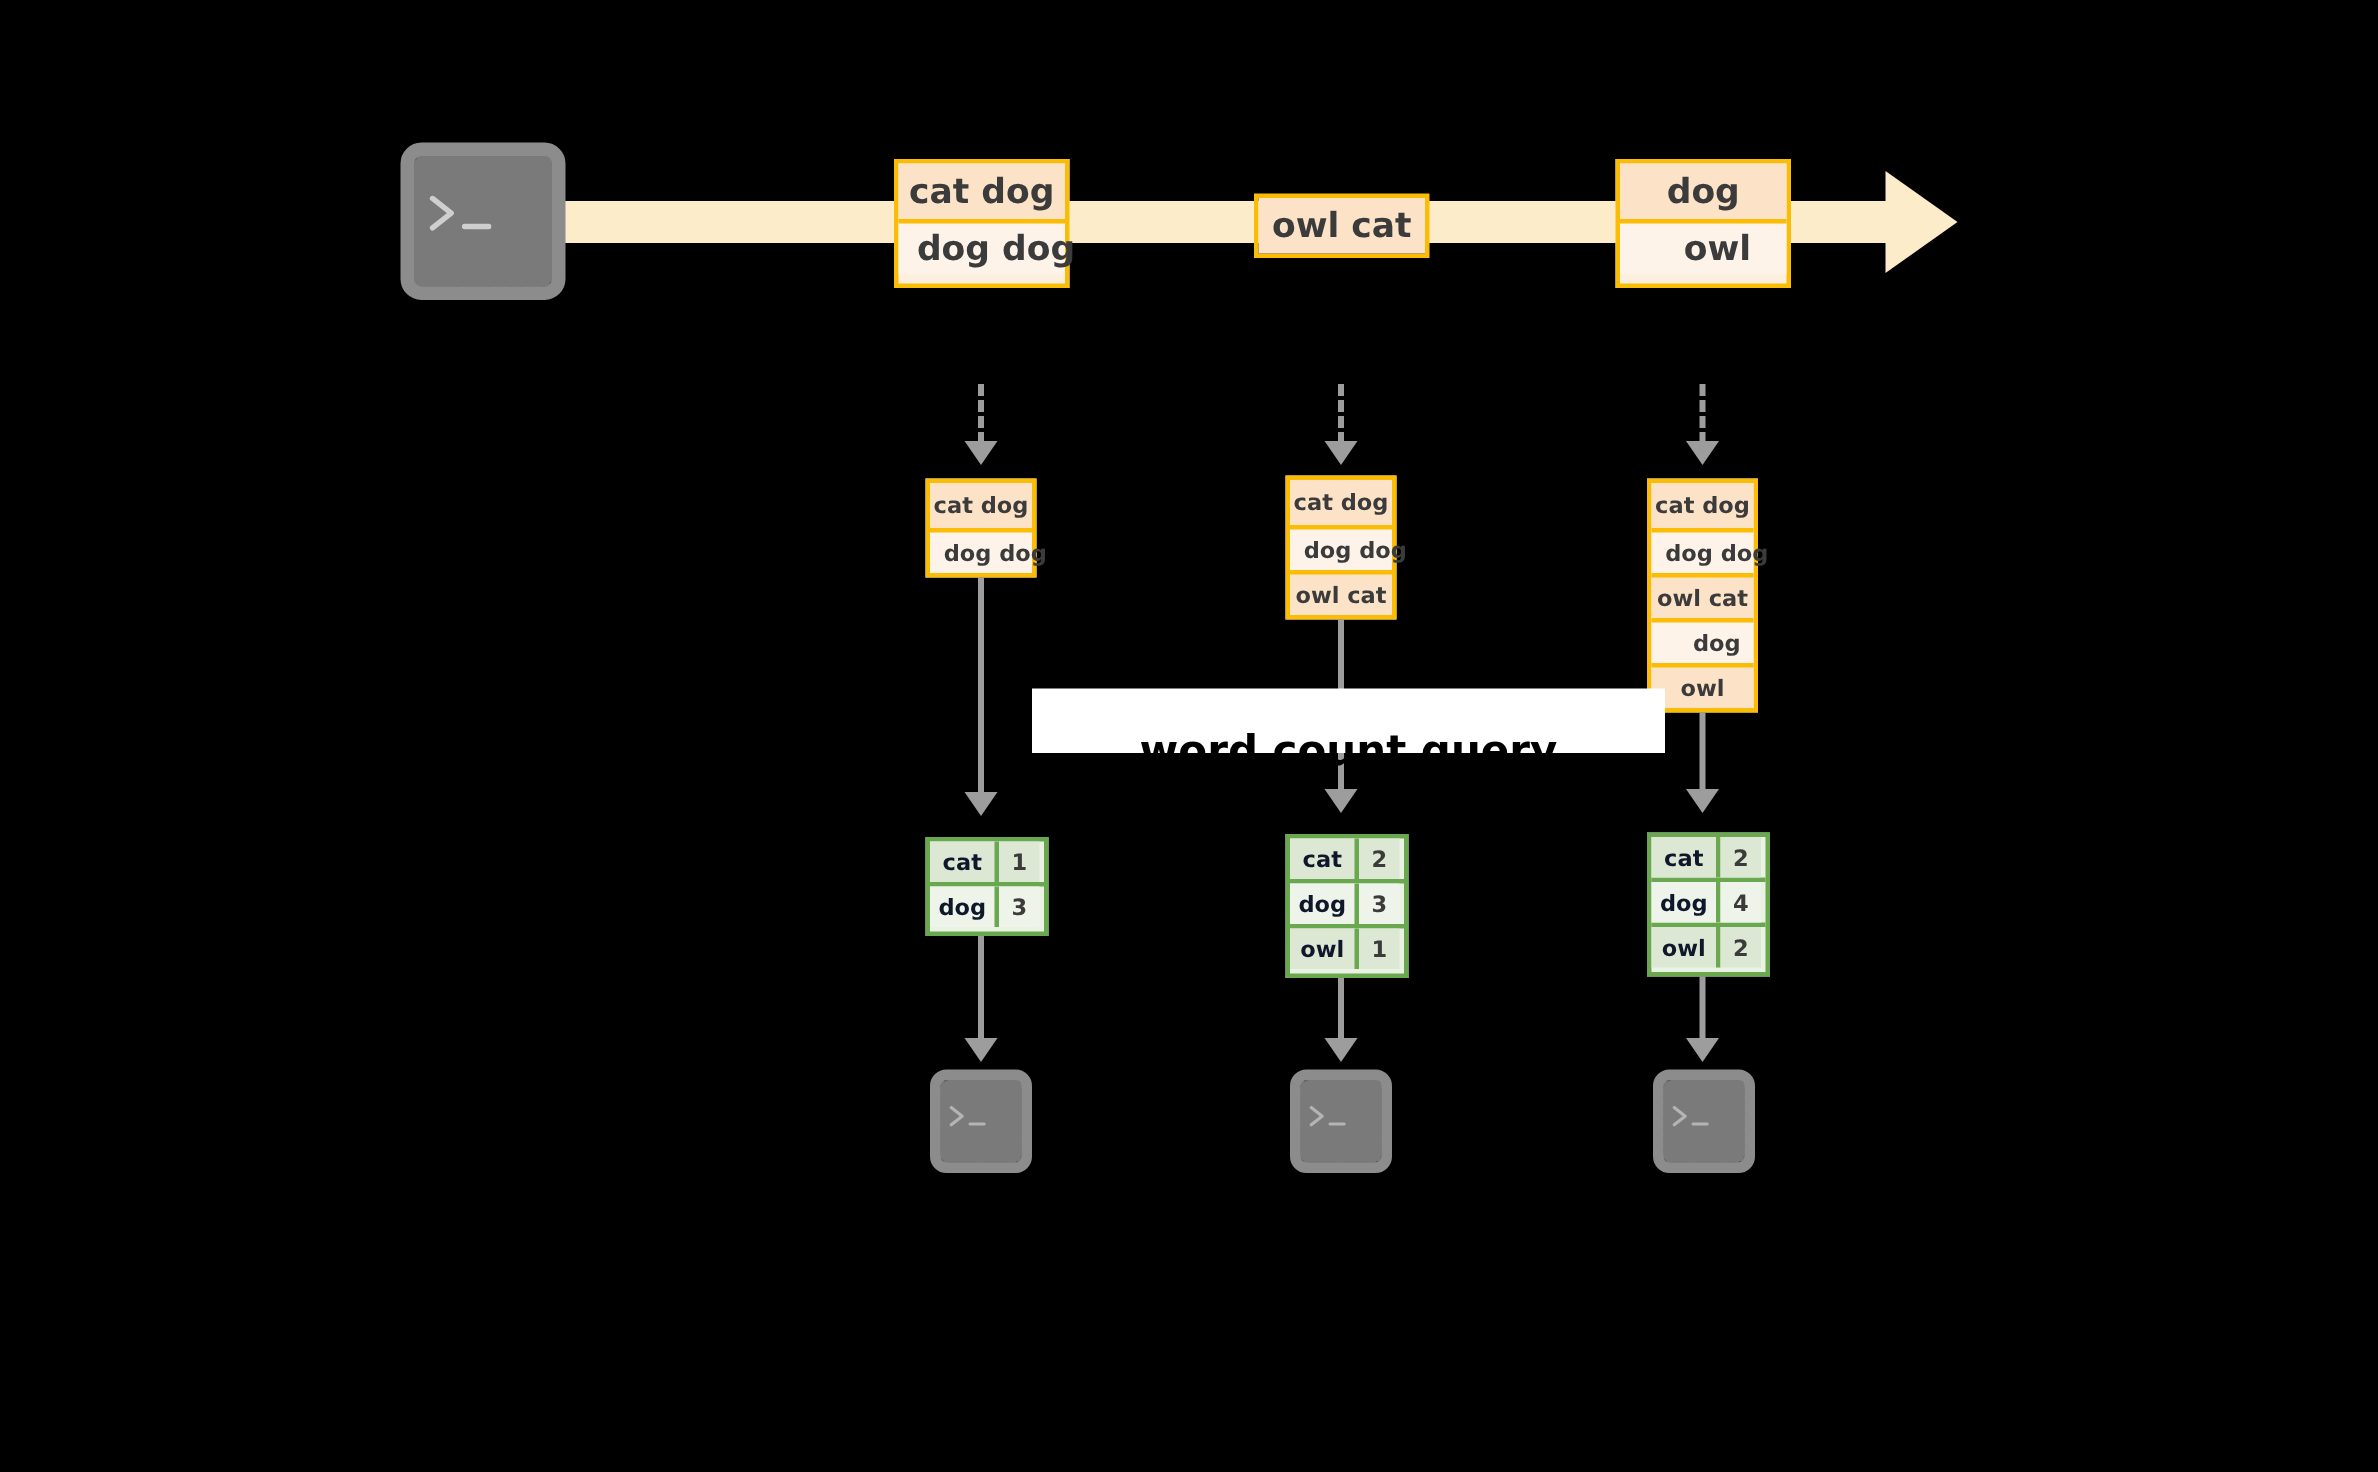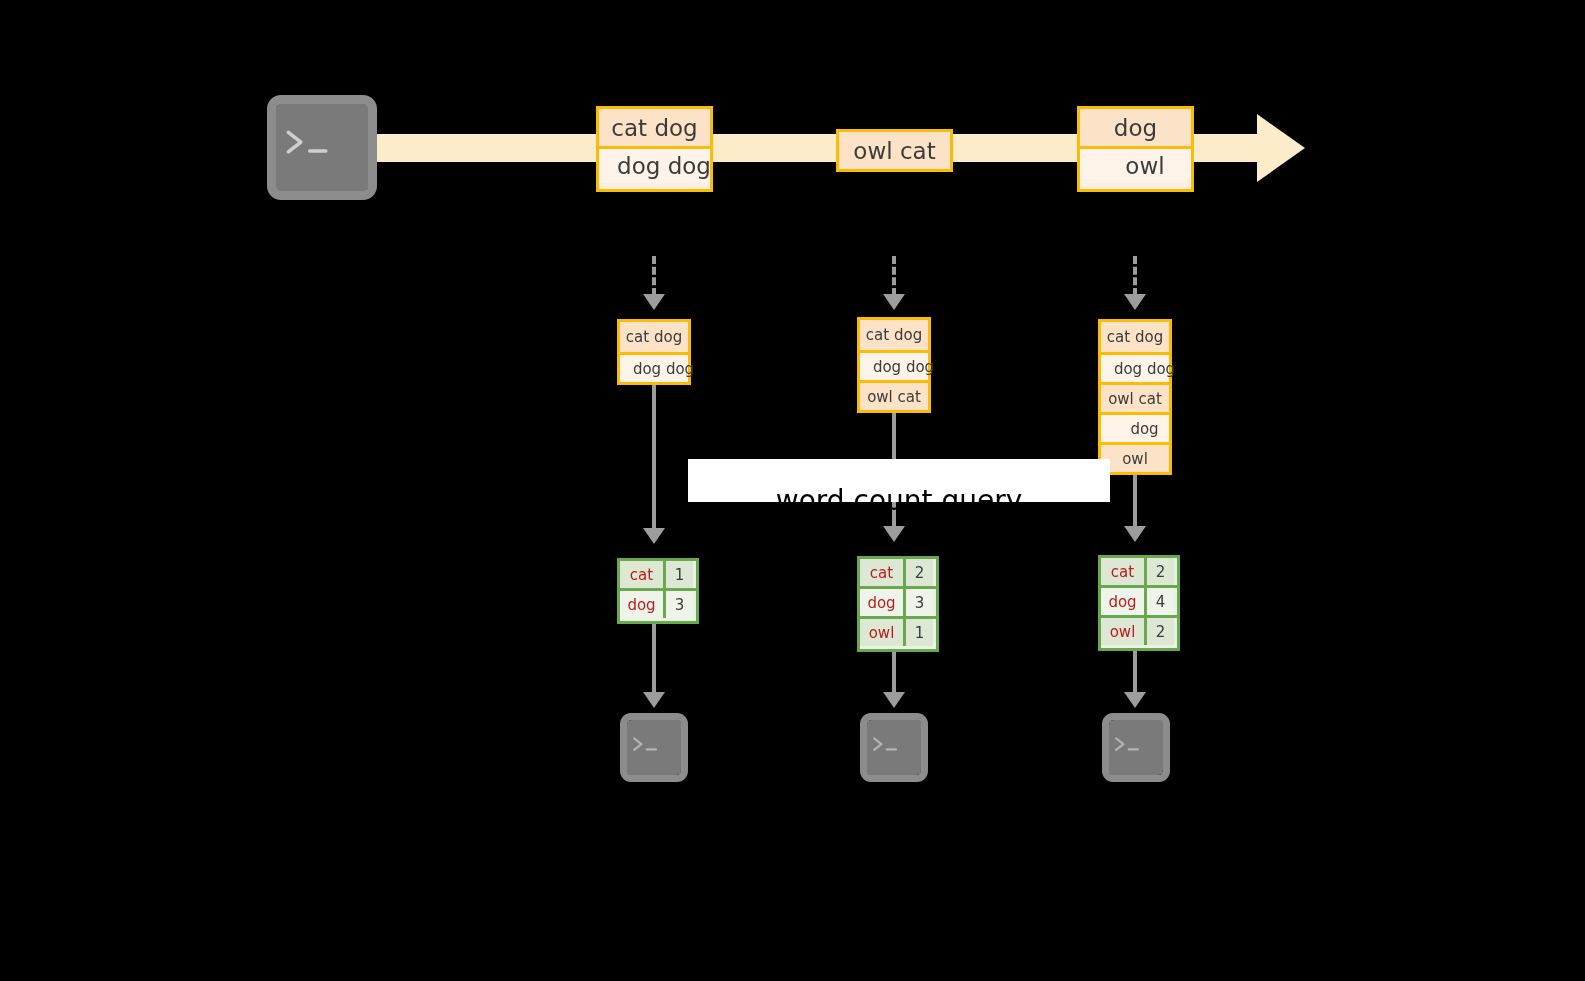--- a/index.html
+++ b/index.html
@@ -1,18 +1,18 @@
 <!DOCTYPE html>
 <html><head>
 <meta charset="utf-8">
 <style>
   html,body{margin:0;padding:0;background:#000;}
   body{width:1585px;height:981px;position:relative;overflow:hidden;
        font-family:"DejaVu Sans","Liberation Sans",sans-serif;}
-  #stage{position:absolute;left:0;top:0;width:1585px;height:699px;}
+  #stage{position:absolute;left:0;top:0;width:1585px;height:699px;font-weight:bold;}
 
   
   .stream-band{position:absolute;background:#fcecc9;}
   .stream-head{position:absolute;width:0;height:0;
       border-top:34px solid transparent;border-bottom:34px solid transparent;
       border-left:48px solid #fcecc9;}
 
   
   .terminal{position:absolute;box-sizing:border-box;
       background:#7a7a7a;border:9px solid #8c8c8c;border-radius:14px;
@@ -36,21 +36,21 @@
   .big .row{height:37px;font-size:23px;}
   .small-msg .row{height:30px;font-size:15px;}
 
   
   .restable{position:absolute;box-sizing:border-box;border:3px solid #6aa84f;
       background:#eaf2e4;}
   .restable .trow{display:flex;box-sizing:border-box;}
   .restable .trow + .trow{border-top:3px solid #6aa84f;}
   .restable .c-key{box-sizing:border-box;width:46px;height:27px;
       display:flex;align-items:center;justify-content:center;
-      font-size:15px;color:#b91c1c;border-right:3px solid #6aa84f;}
+      font-size:15px;color:#0f172a;border-right:3px solid #6aa84f;}
   .restable .c-val{box-sizing:border-box;width:27px;height:27px;
       display:flex;align-items:center;justify-content:center;
       font-size:15px;color:#3b3b3b;}
   .restable .trow.dark .c-key,.restable .trow.dark .c-val{background:#dde8d4;}
   .restable .trow.light .c-key,.restable .trow.light .c-val{background:#eff4ea;}
 
   
   .vline{position:absolute;background:#9d9d9d;width:4px;}
   .vdash{position:absolute;width:0;border-left:4px dashed #9d9d9d;}
   .vhead{position:absolute;width:0;height:0;

